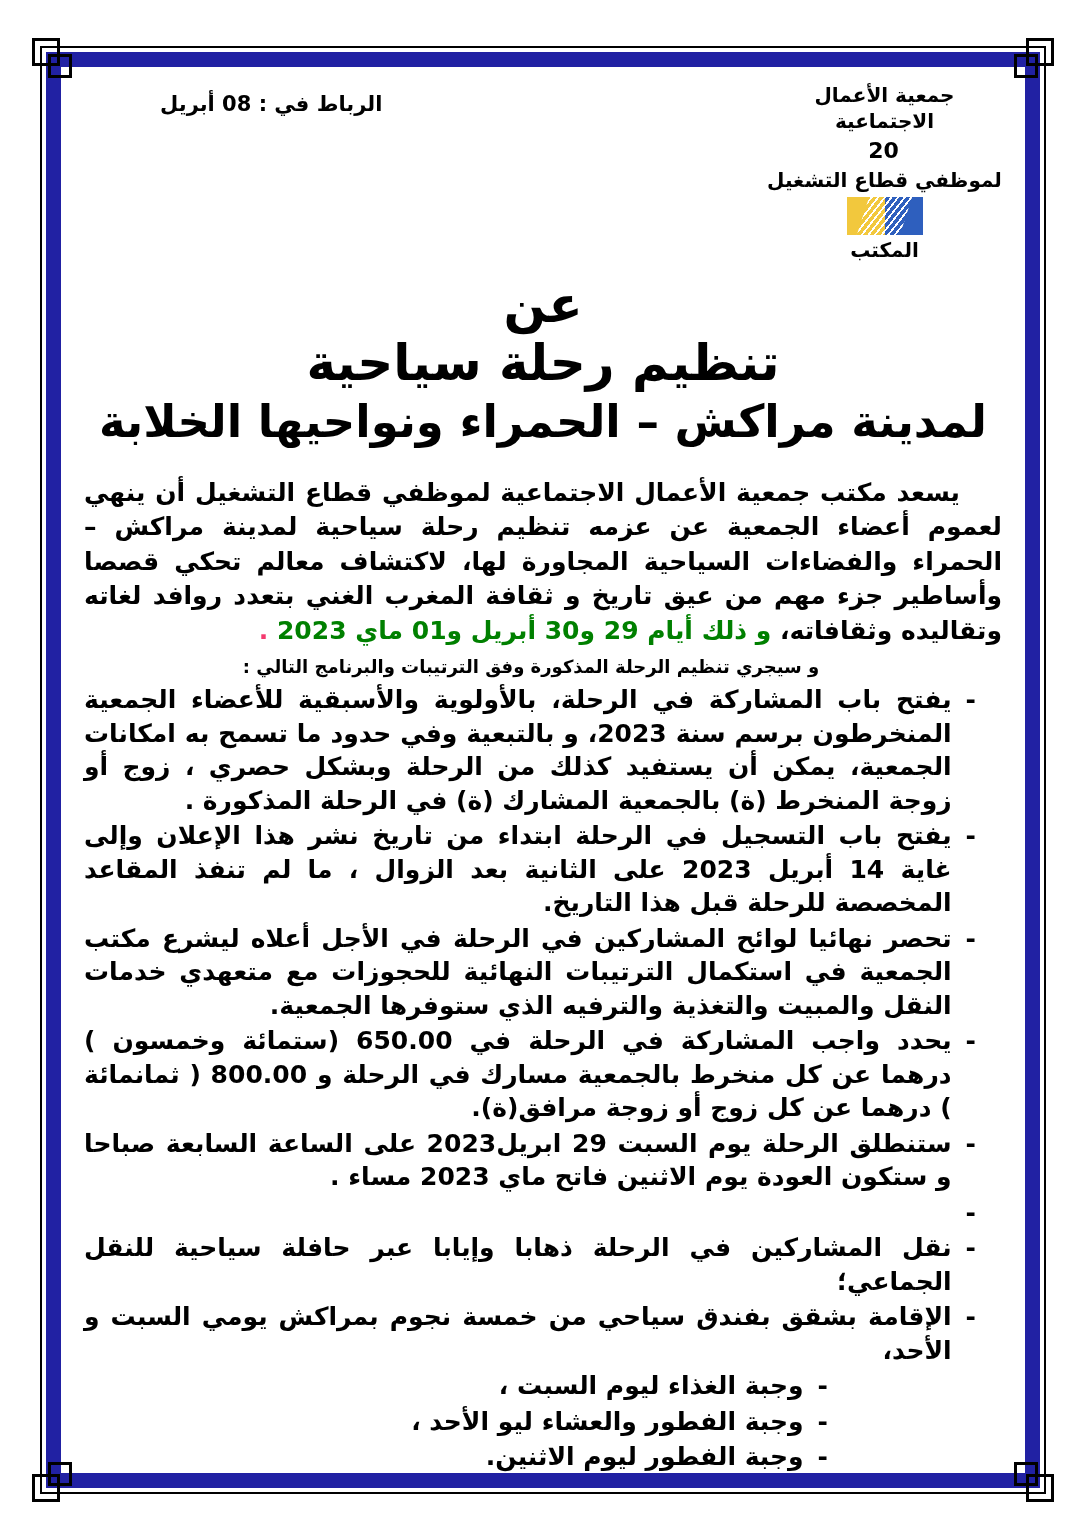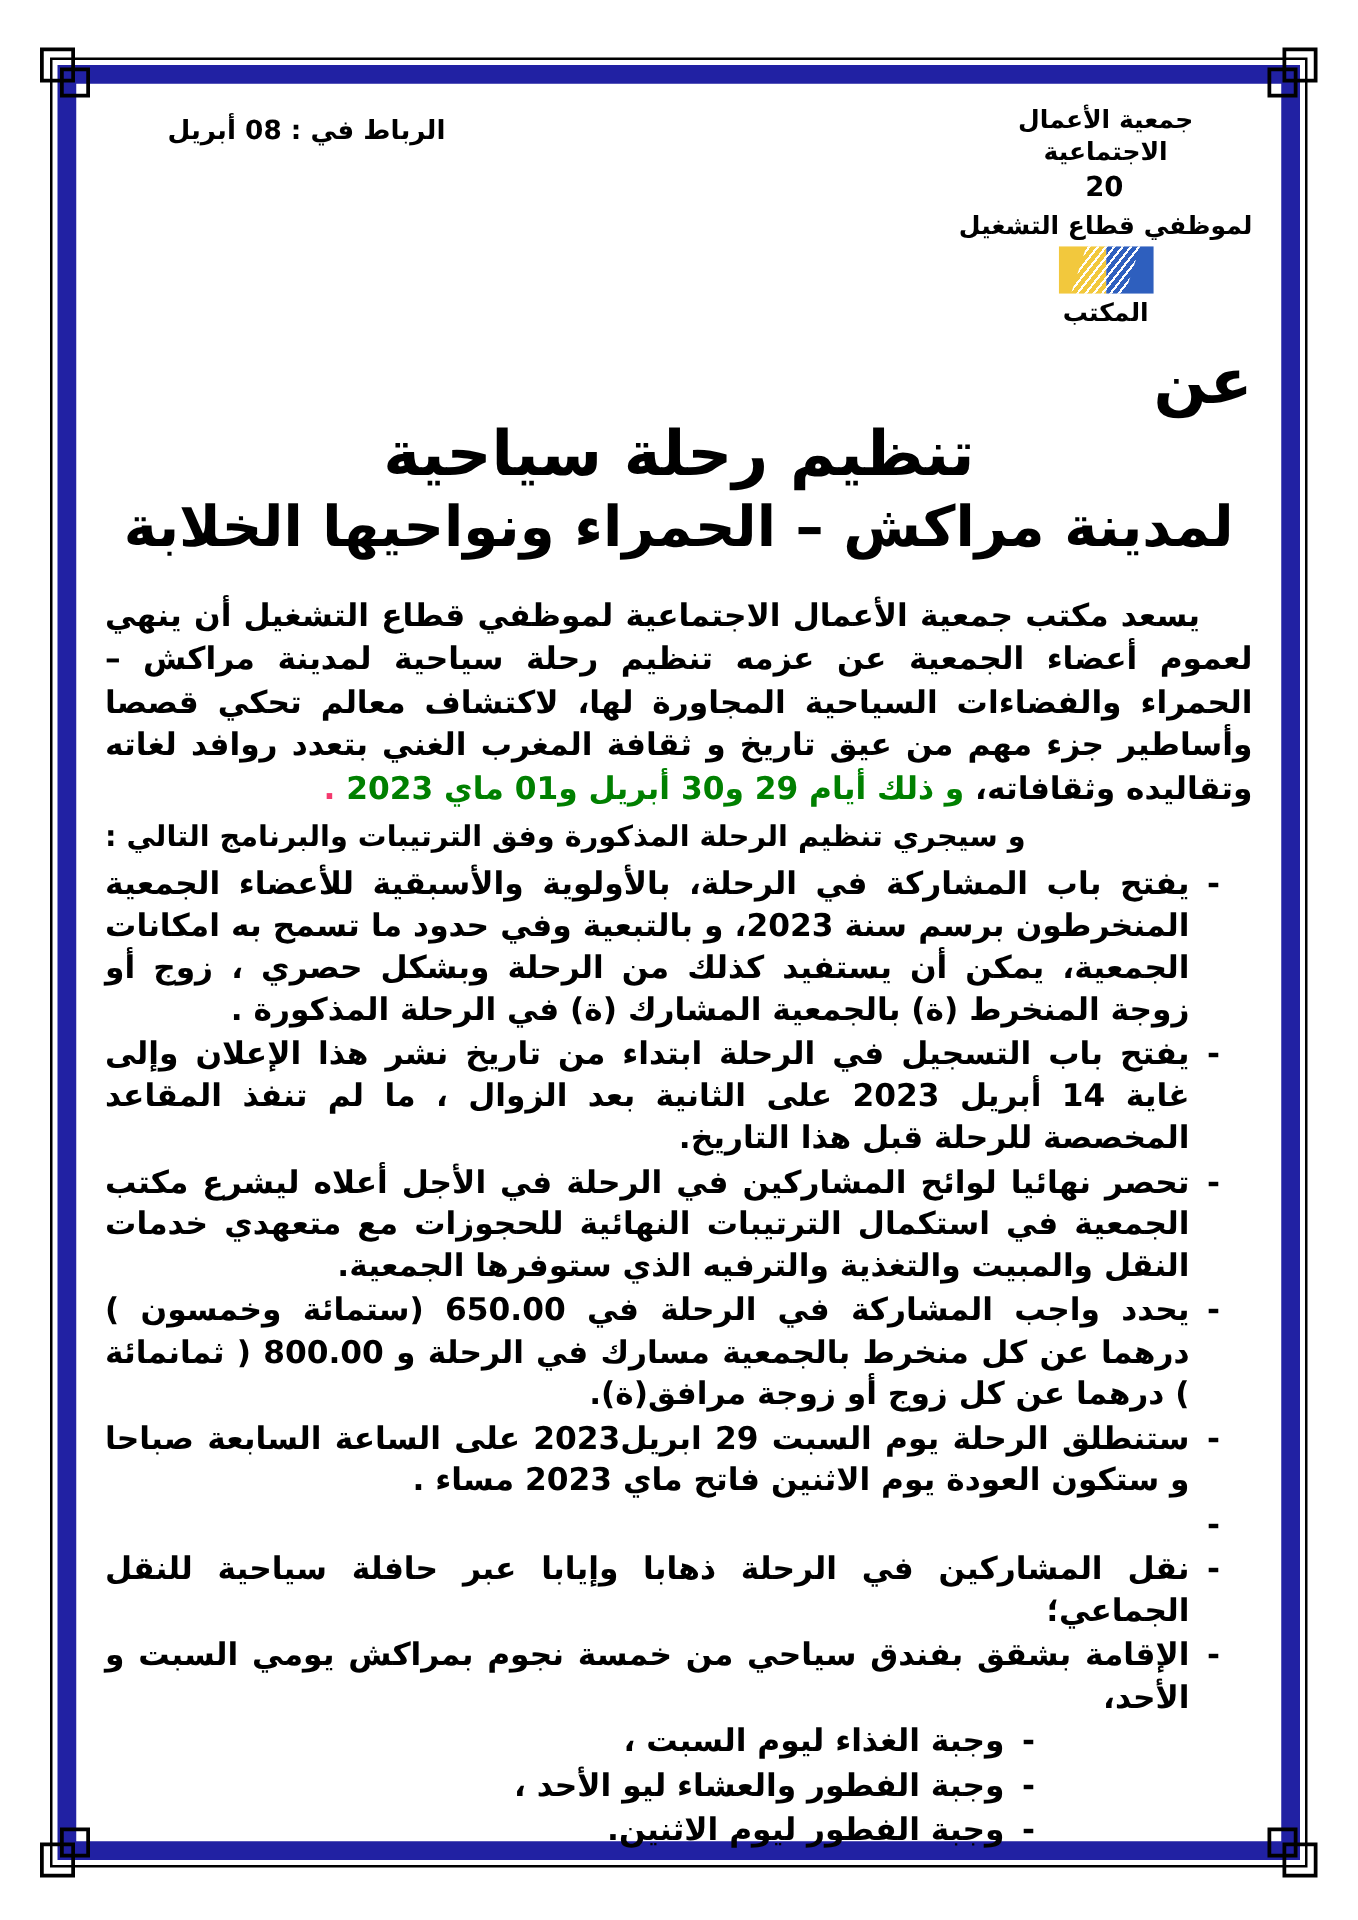--- a/index.html
+++ b/index.html
@@ -84,52 +84,52 @@
     top: -6px; bottom: -6px; left: 22%; right: 22%;
     background: repeating-linear-gradient(115deg,
       rgba(255,255,255,0) 0px, rgba(255,255,255,0) 4px,
       #ffffff 4px, #ffffff 6px);
     transform: skewX(-18deg);
   }
   .date-left {
     font-weight: bold;
     font-size: 21px;
     margin-top: 10px;
-    margin-left: 50px;
+    margin-left: 76px;
   }
 
   
   .title {
     text-align: center;
     font-weight: bold;
     margin-top: 14px;
   }
   .title-l1 { font-size: 57px; line-height: 1.22; }
-  .title-l2 { font-size: 50px; line-height: 1.15; text-align: right; }
+  .title-l2 { font-size: 50px; line-height: 1.15; }
   .title-l3 { font-size: 50px; line-height: 1.18; }
   .title-l4 { font-size: 45px; line-height: 1.3; }
 
   
   .intro {
     margin-top: 24px;
     font-weight: bold;
     font-size: 25px;
     line-height: 1.38;
     text-align: justify;
     text-indent: 42px;
   }
   .green-text { color: #008000; }
   .red-text { color: #F4396E; }
 
   .program-intro {
     margin-top: 6px;
     font-weight: bold;
-    font-size: 23px;
+    font-size: 18px;
     line-height: 1.4;
-    text-align: left;
+    text-align: center;
     padding-right: 24px;
   }
 
   
   .list {
     list-style: none;
     margin-top: 4px;
     padding-right: 26px;
   }
   .list li {

